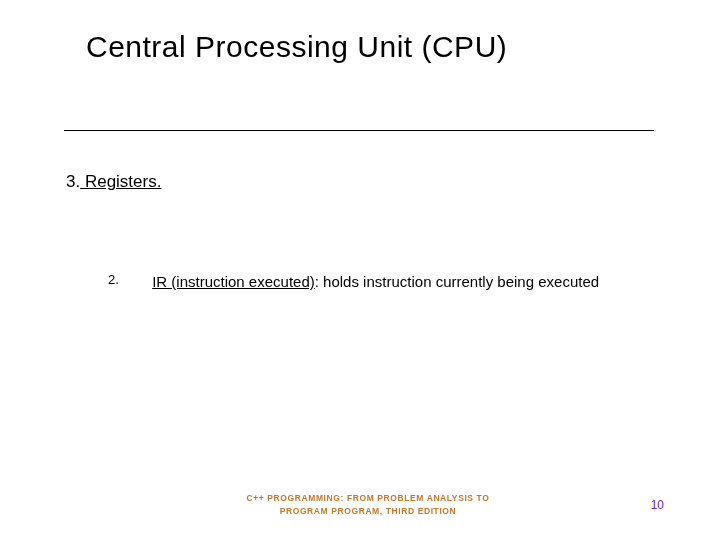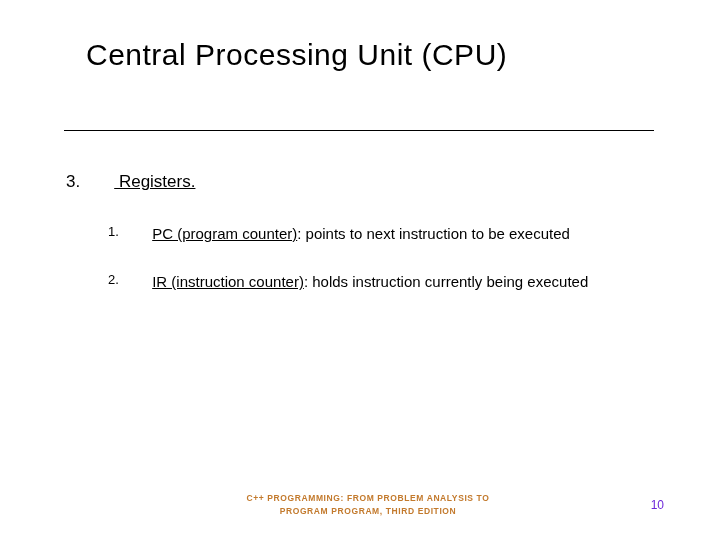--- a/index.html
+++ b/index.html
@@ -11,21 +11,21 @@
     position: relative;
     overflow: hidden;
   }
   .slide {
     width: 100%;
     height: 100%;
     position: relative;
   }
   .title {
     position: absolute;
-    top: 38px;
+    top: 30px;
     left: 86px;
     font-size: 30px;
     font-weight: 400;
     color: #000;
     letter-spacing: 0.5px;
   }
   .rule {
     position: absolute;
     top: 130px;
     left: 64px;
@@ -34,21 +34,21 @@
     background: #000;
   }
   .section-heading {
     position: absolute;
     top: 172px;
     left: 66px;
     font-size: 17px;
     color: #000;
   }
   .section-heading .num { }
-  .section-heading .text { text-decoration: underline; margin-left: 34px; }
+  .section-heading .text { text-decoration: underline; }
   .item-row {
     position: absolute;
     left: 108px;
     font-size: 15px;
     color: #000;
     line-height: 1.3;
     width: 580px;
   }
   .item-row.r1 { top: 224px; }
   .item-row.r2 { top: 272px; }
@@ -88,28 +88,24 @@
 <div class="slide">
 
   <div class="title">Central Processing Unit (CPU)</div>
 
   <div class="rule"></div>
 
   <div class="section-heading">
     <span class="num">3.</span><span class="text"> Registers.</span>
   </div>
 
-  <div class="item-row r1">
-    <span class="item-num">1.</span>
-    <span class="item-body"><span class="term">PC (program counter)</span><span>: points to next instruction to be executed</span></span>
-  </div>
 
   <div class="item-row r2">
     <span class="item-num">2.</span>
-    <span class="item-body"><span class="term">IR (instruction counter)</span><span>: holds instruction currently being executed</span></span>
+    <span class="item-body"><span class="term">IR (instruction executed)</span><span>: holds instruction currently being executed</span></span>
   </div>
 
   <div class="footer-line l1">C++ PROGRAMMING: FROM PROBLEM ANALYSIS TO</div>
   <div class="footer-line l2">PROGRAM PROGRAM, THIRD EDITION</div>
 
   <div class="page-num">10</div>
 
 </div>
 
 </body></html>

